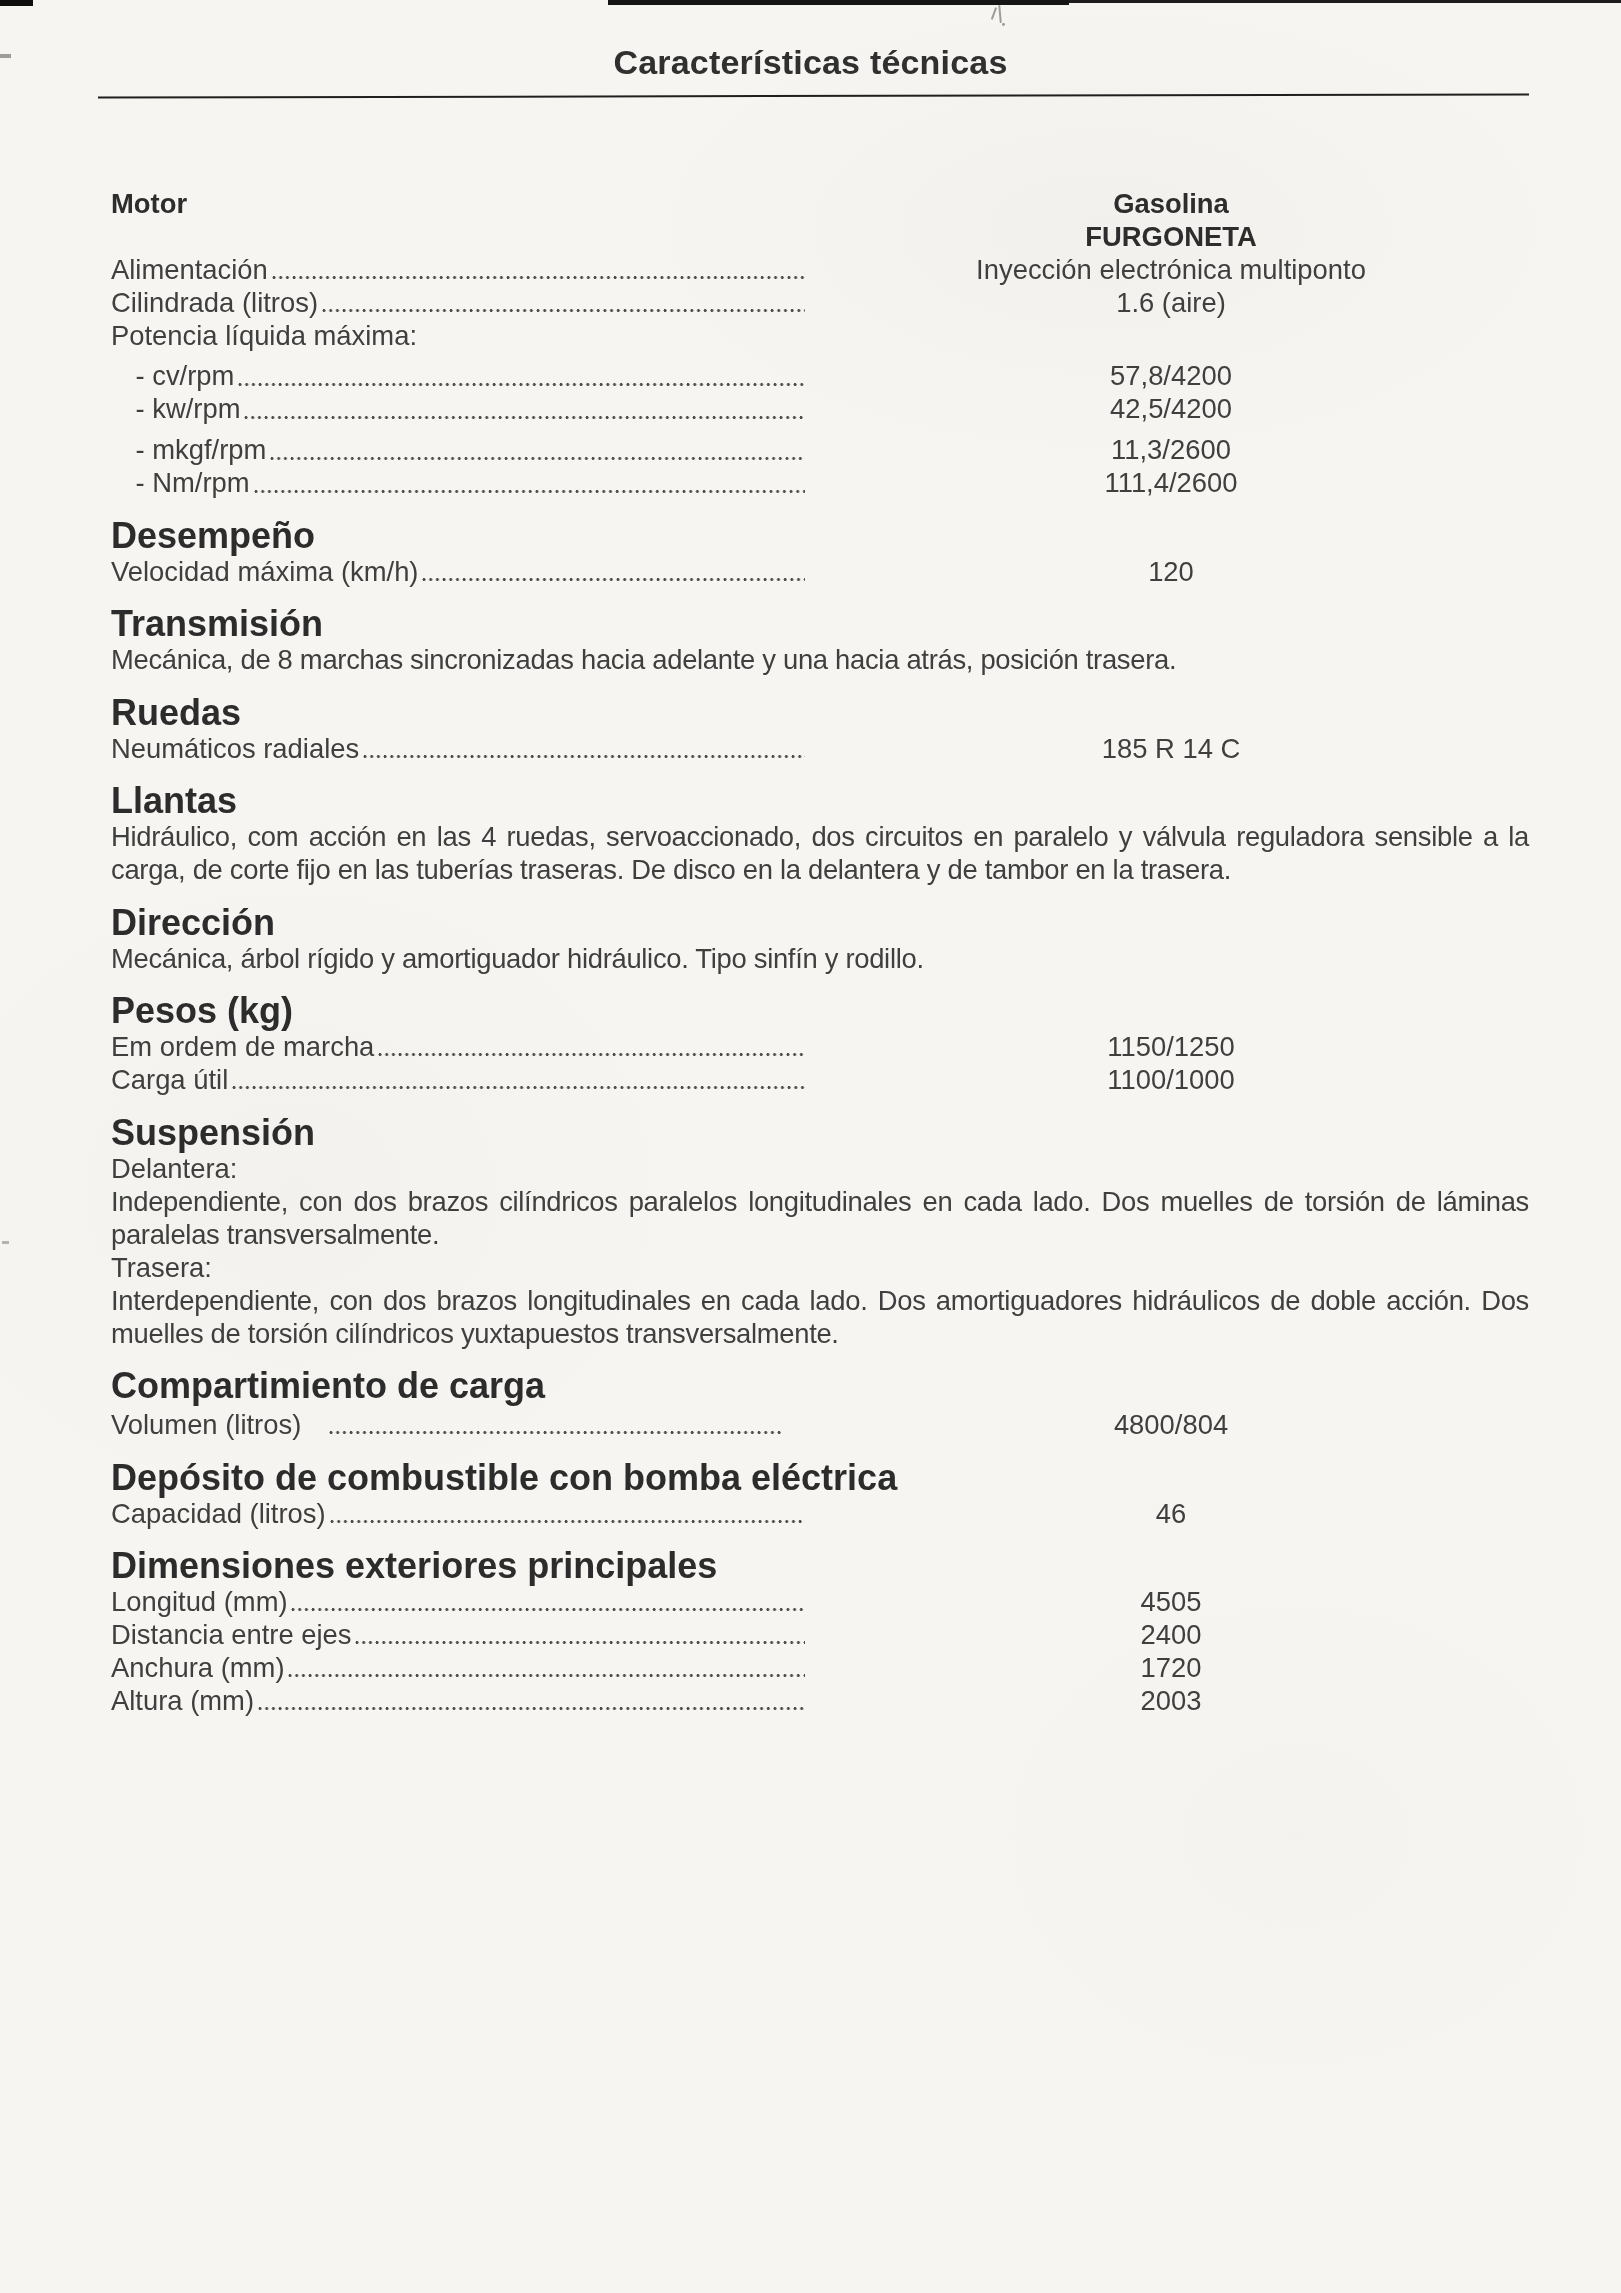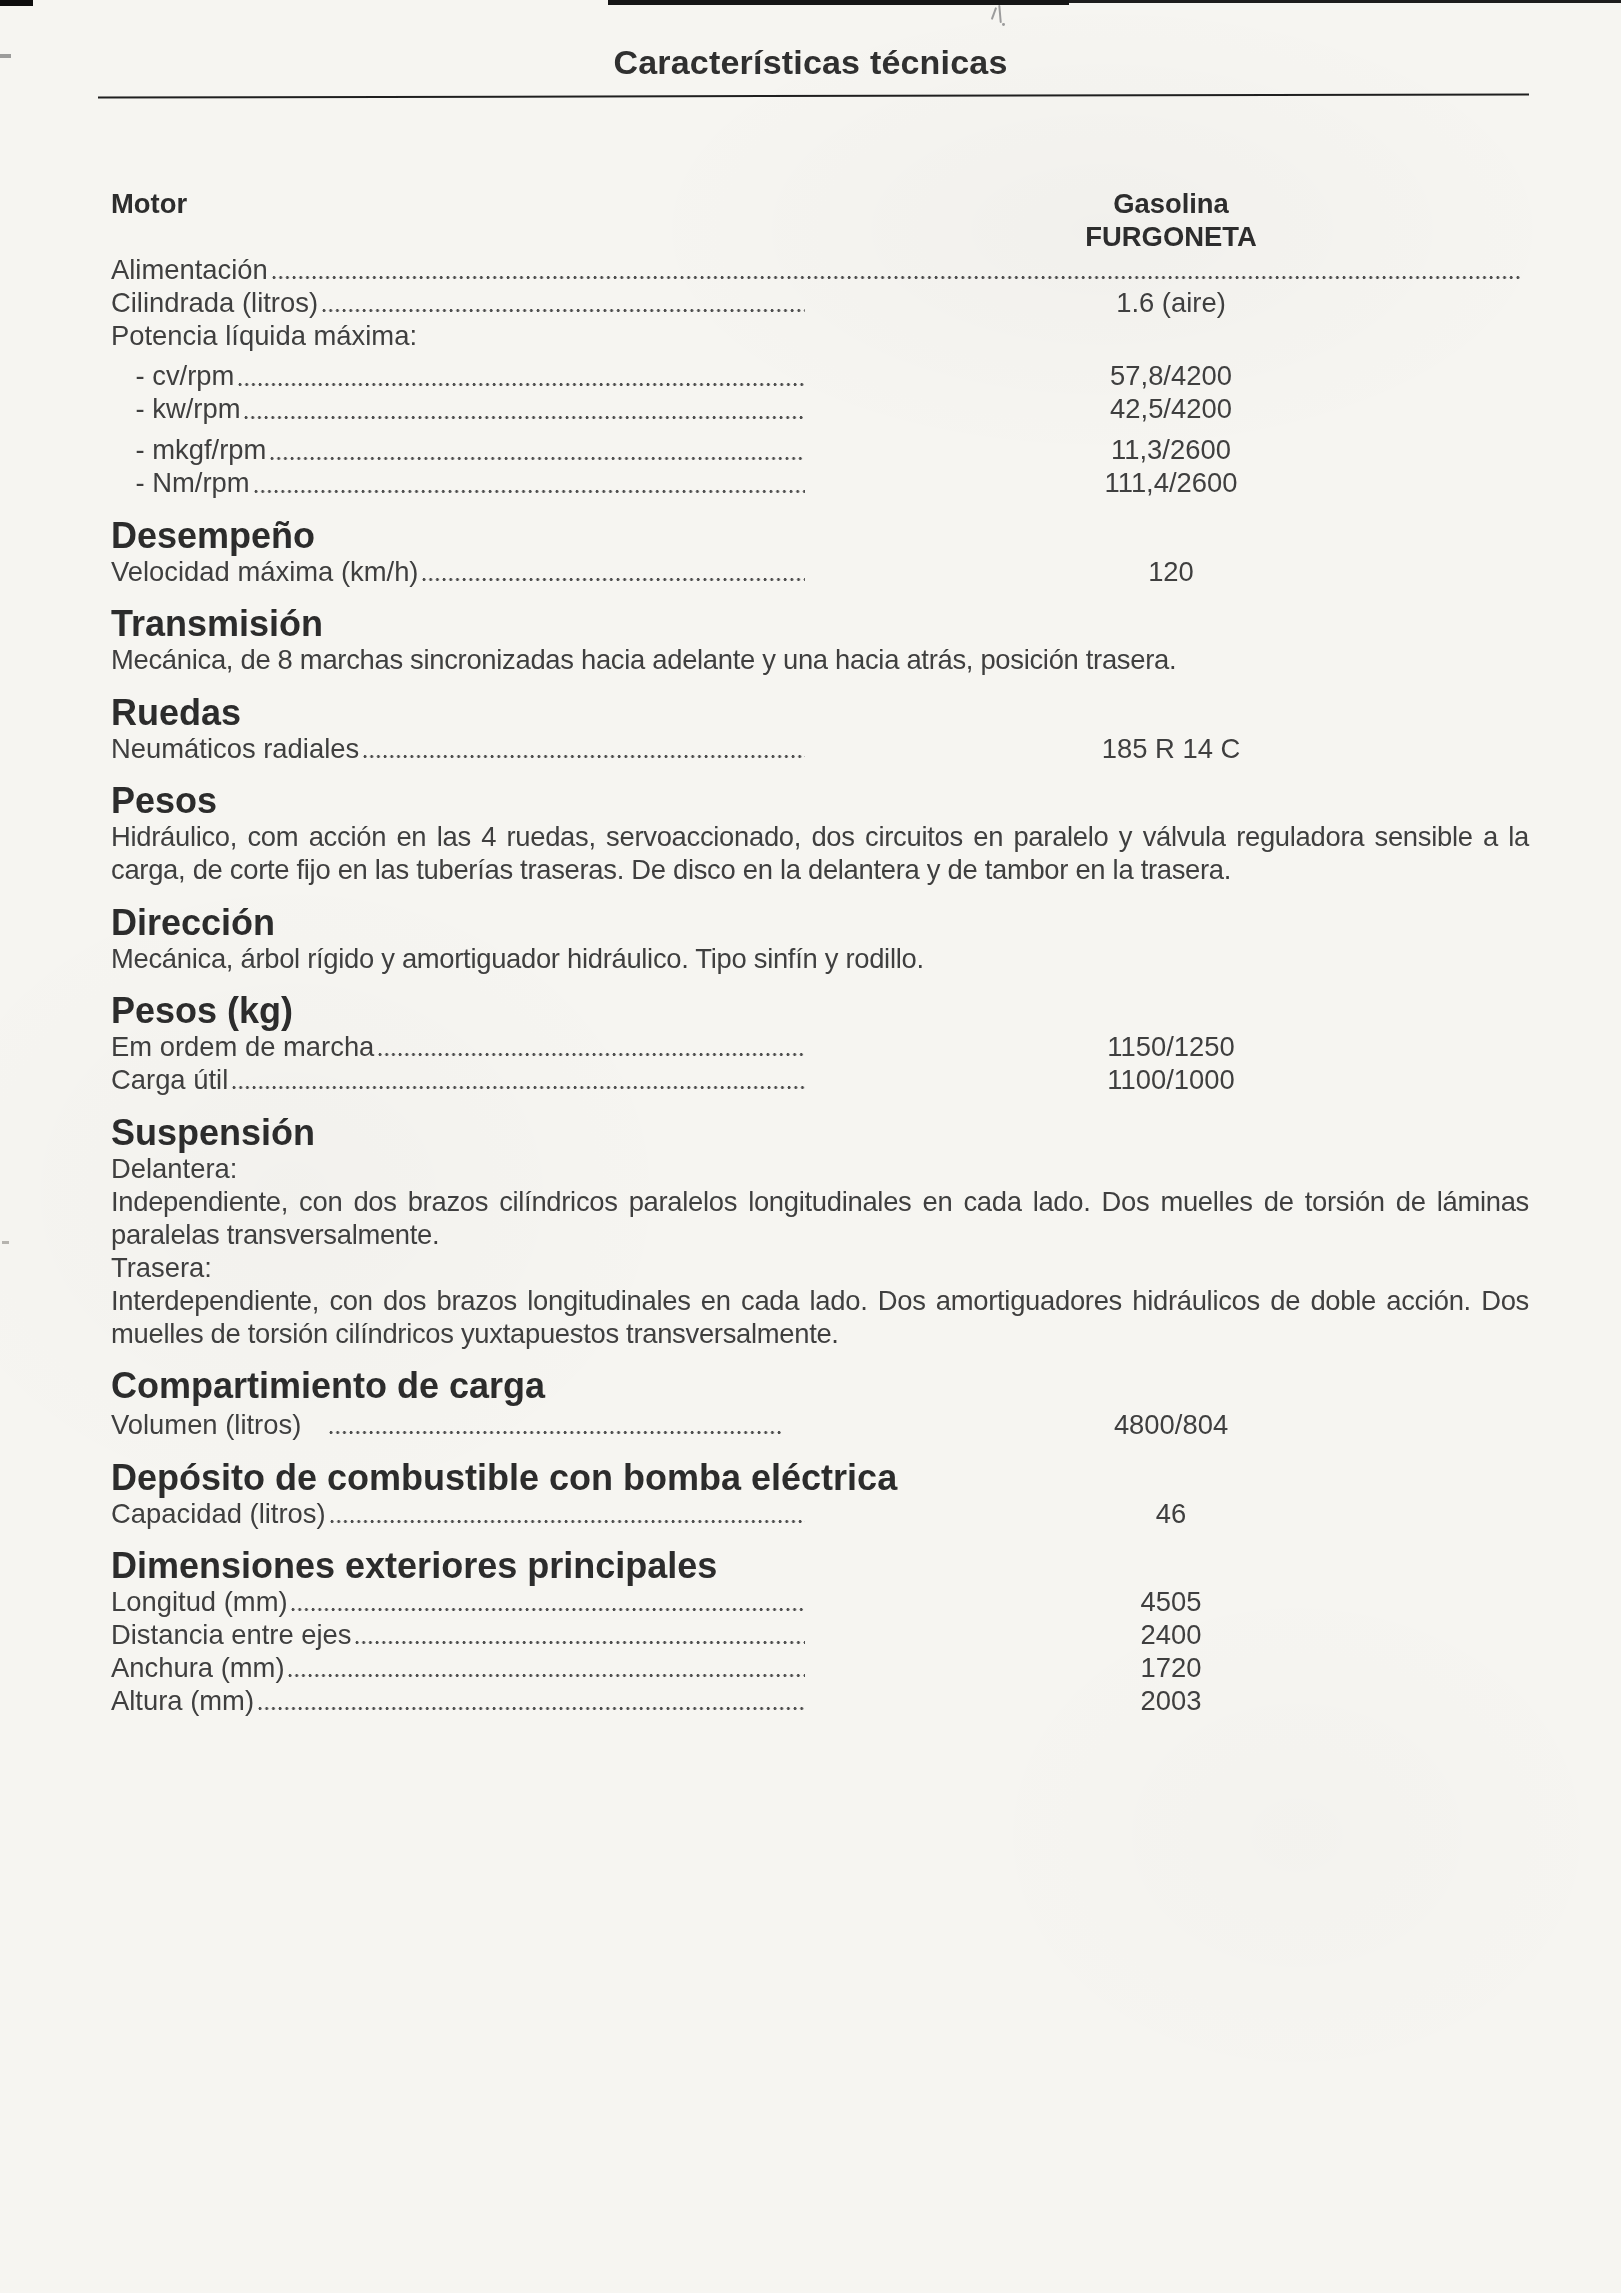--- a/index.html
+++ b/index.html
@@ -102,20 +102,21 @@
 
     <div class="row">
       <span class="lab"></span>
       <span class="leader hidden"></span>
       <span class="val bold">FURGONETA</span>
     </div>
 
     <div class="row">
       <span class="lab">Alimentación</span>
       <span class="leader"></span>
+      <span class="val">Inyección electrónica multiponto</span>
     </div>
     <div class="row">
       <span class="lab">Cilindrada (litros)</span>
       <span class="leader"></span>
       <span class="val">1.6 (aire)</span>
     </div>
     <div class="row">
       <span class="lab">Potencia líquida máxima:</span>
     </div>
     <div class="row gap-sm">
@@ -149,21 +150,21 @@
     <div class="heading">Transmisión</div>
     <div class="para">Mecánica, de 8 marchas sincronizadas hacia adelante y una hacia atrás, posición trasera.</div>
 
     <div class="heading">Ruedas</div>
     <div class="row">
       <span class="lab">Neumáticos radiales</span>
       <span class="leader"></span>
       <span class="val">185 R 14 C</span>
     </div>
 
-    <div class="heading">Pesos</div>
+    <div class="heading">Llantas</div>
     <div class="para">Hidráulico, com acción en las 4 ruedas, servoaccionado, dos circuitos en paralelo y válvula reguladora sensible a la carga, de corte fijo en las tuberías traseras. De disco en la delantera y de tambor en la trasera.</div>
 
     <div class="heading">Dirección</div>
     <div class="para">Mecánica, árbol rígido y amortiguador hidráulico. Tipo sinfín y rodillo.</div>
 
     <div class="heading">Pesos (kg)</div>
     <div class="row">
       <span class="lab">Em ordem de marcha</span>
       <span class="leader"></span>
       <span class="val">1150/1250</span>

